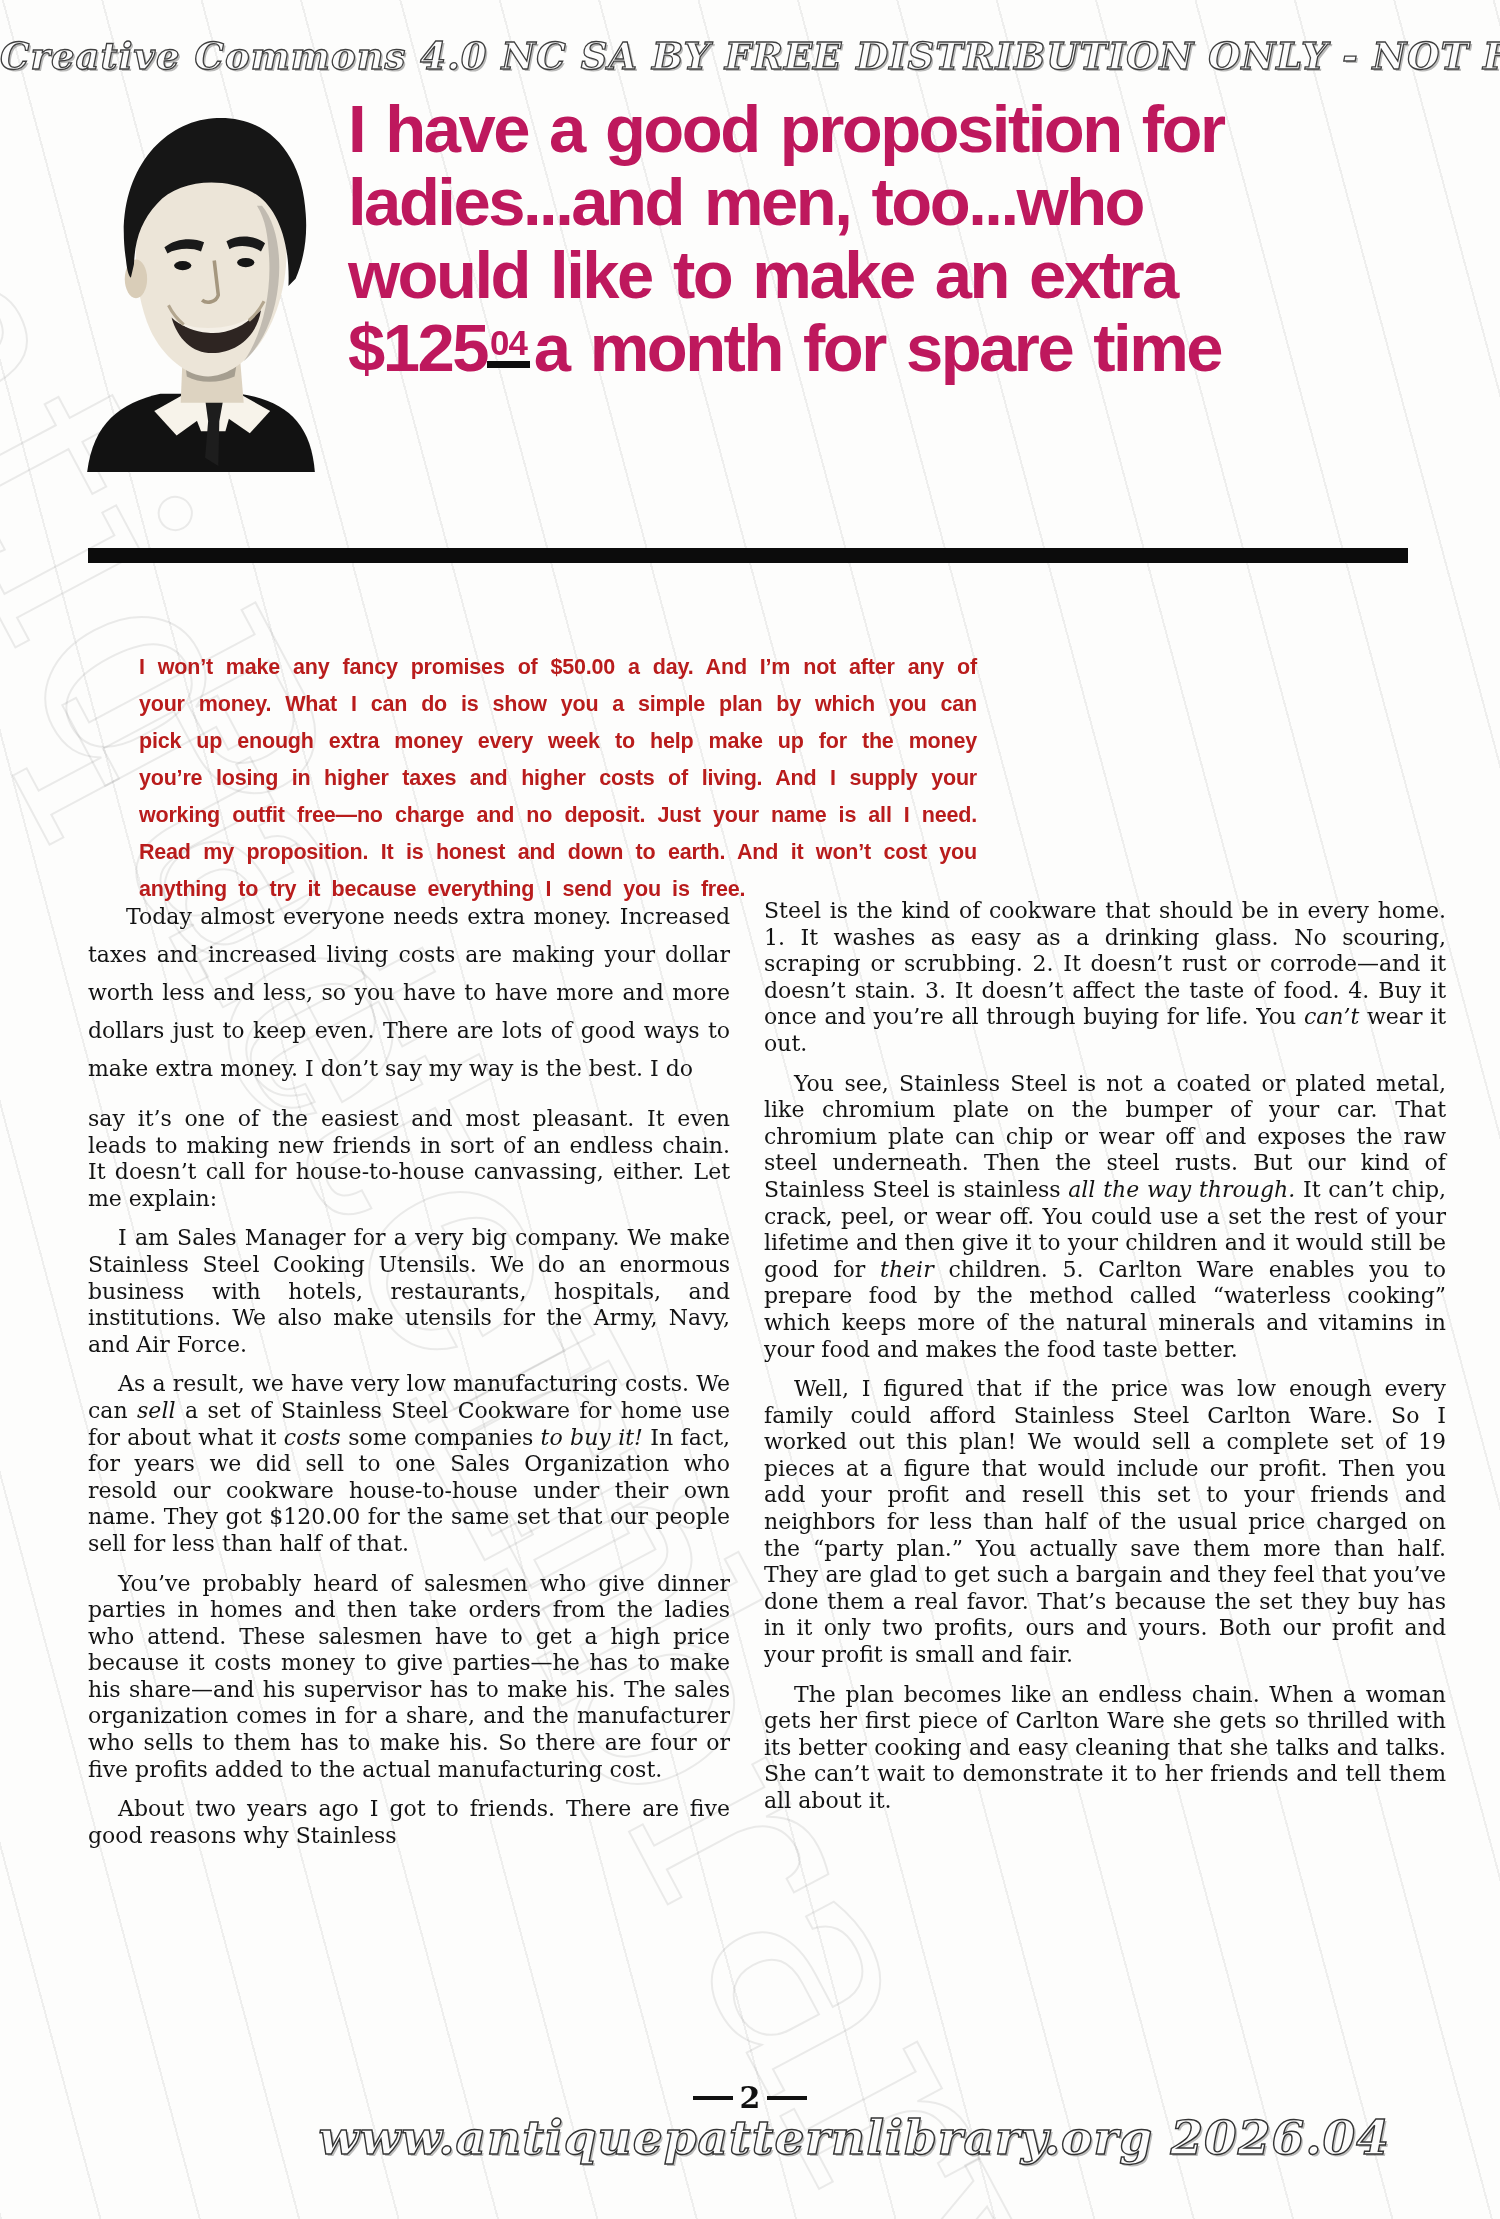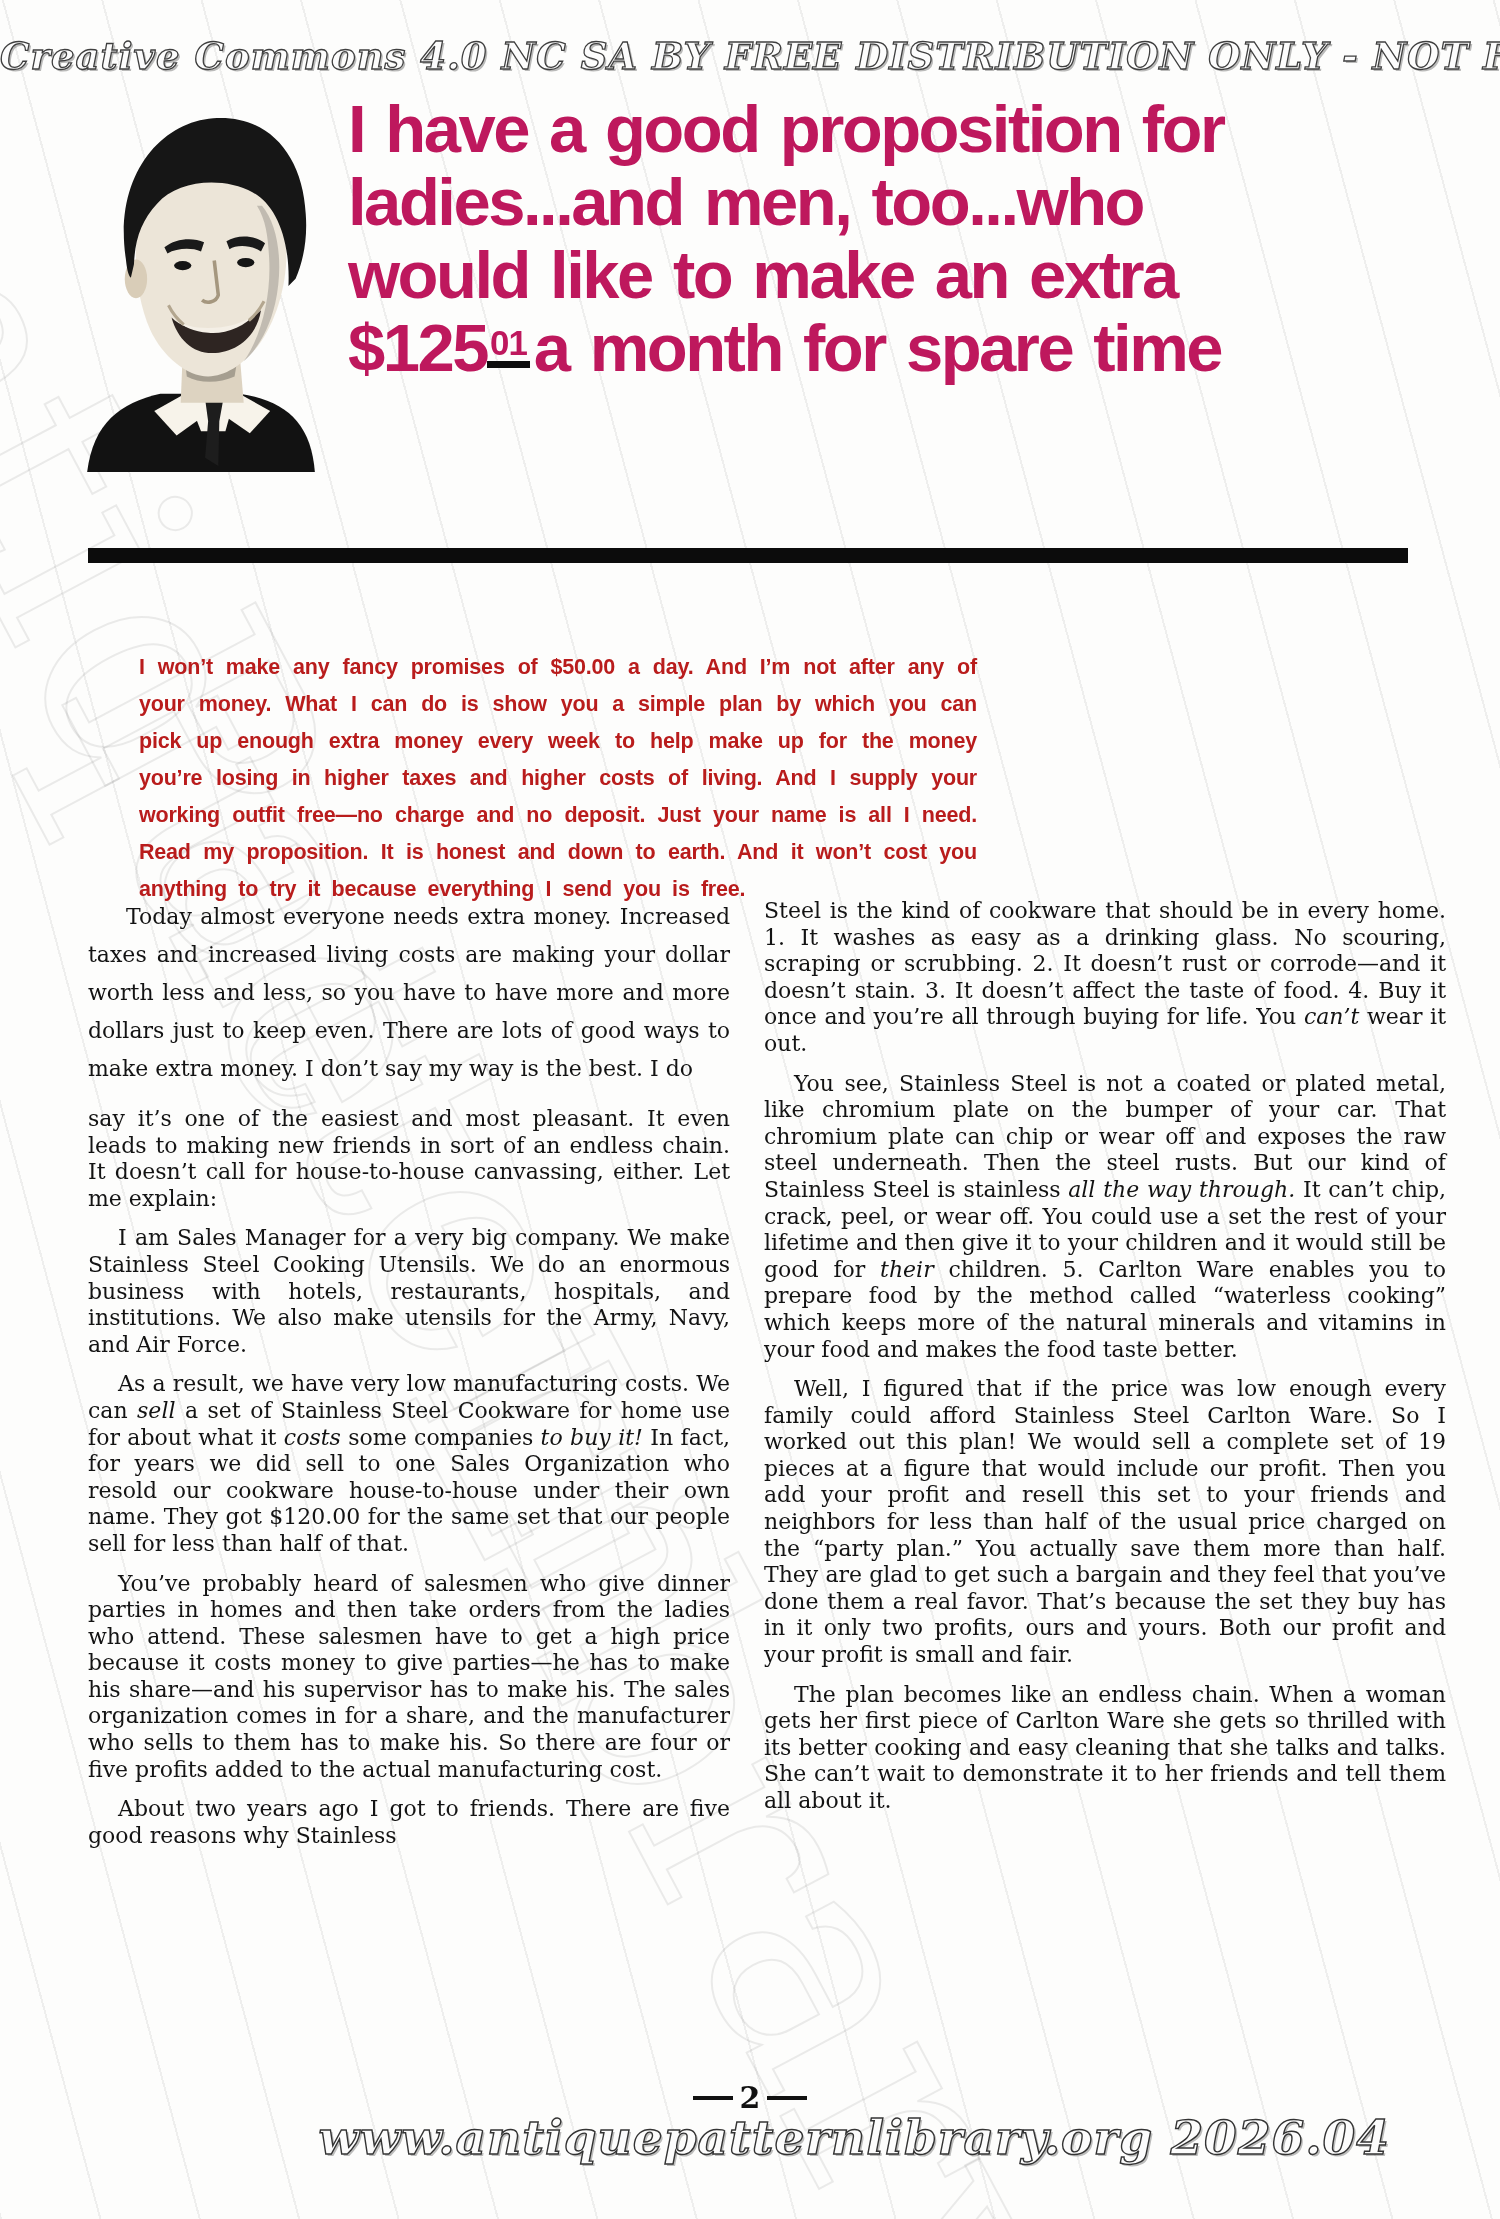--- a/index.html
+++ b/index.html
@@ -135,21 +135,21 @@
       <path d="M102,211 C118,223 163,220 180,204 C169,217 149,225 133,223 C119,222 108,217 102,211 Z" fill="#f4efe6"></path>
       <path d="M94,196 C98,204 103,210 109,215" fill="none" stroke="#b3a68f" stroke-width="3"></path>
       <path d="M188,192 C184,200 179,206 173,211" fill="none" stroke="#b3a68f" stroke-width="3"></path>
     </g>
   </svg>
 
   <div class="headline">
     <div>I have a good proposition for</div>
     <div>ladies...and men, too...who</div>
     <div>would like to make an extra</div>
-    <div><span>$125</span><span class="hl-sup">01</span><span>a month for spare time</span></div>
+    <div><span>$125</span><span class="hl-sup">04</span><span>a month for spare time</span></div>
   </div>
 
   <div class="rule"></div>
 
 
   <div class="intro">I won’t make any fancy promises of $50.00 a day.  And I’m not after any of your money.  What I can do is show you a simple plan by which you can pick up enough extra money every week to help make up for the money you’re losing in higher taxes and higher costs of living.  And I supply your working outfit free—no charge and no deposit.  Just your name is all I need.  Read my proposition.  It is honest and down to earth.  And it won’t cost you anything to try it because everything I send you is free.</div>
 
   <div class="col col-left">
     <p class="lead-large"><span>Today almost everyone needs extra money.  Increased taxes and increased living costs are making your dollar worth less and less, so you have to have more and more dollars just to keep even.  There are lots of good ways to make extra money.  I don’t say my way is the best.  I do</span></p>
     <p class="cont lead-tail"><span>say it’s one of the easiest and most pleasant.  It even leads to making new friends in sort of an endless chain.  It doesn’t call for house-to-house canvassing, either.  Let me explain:</span></p>

